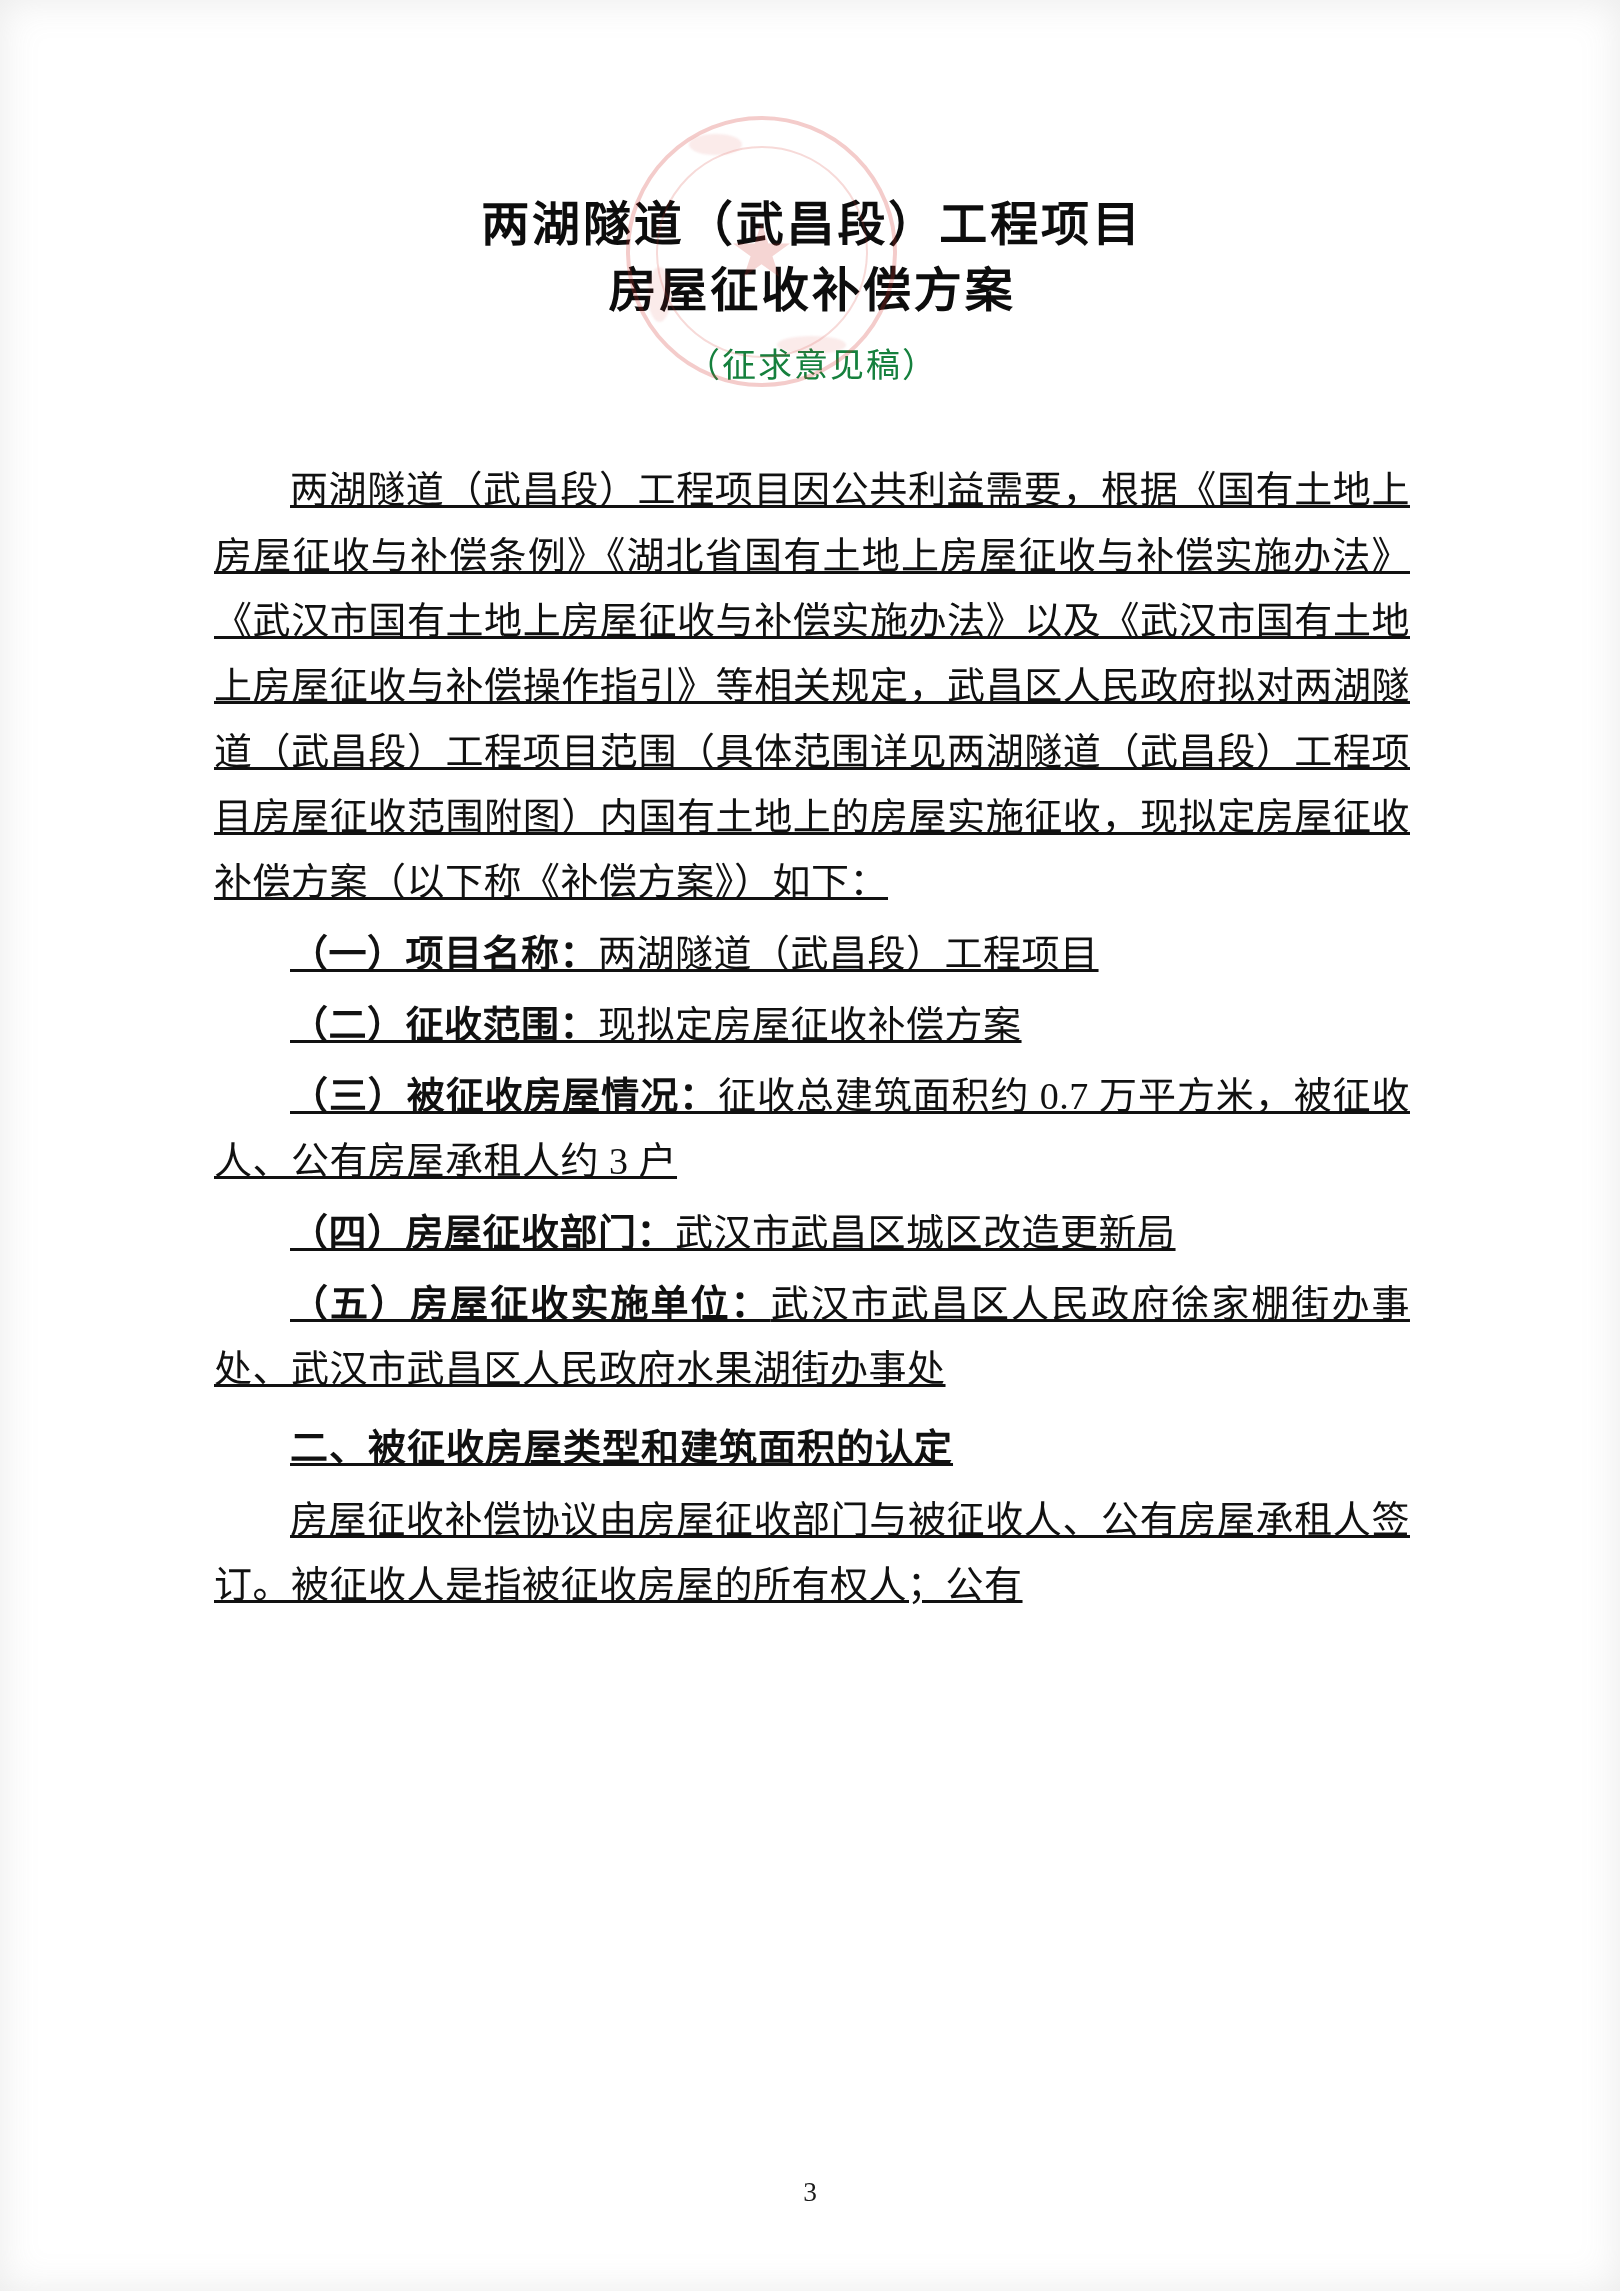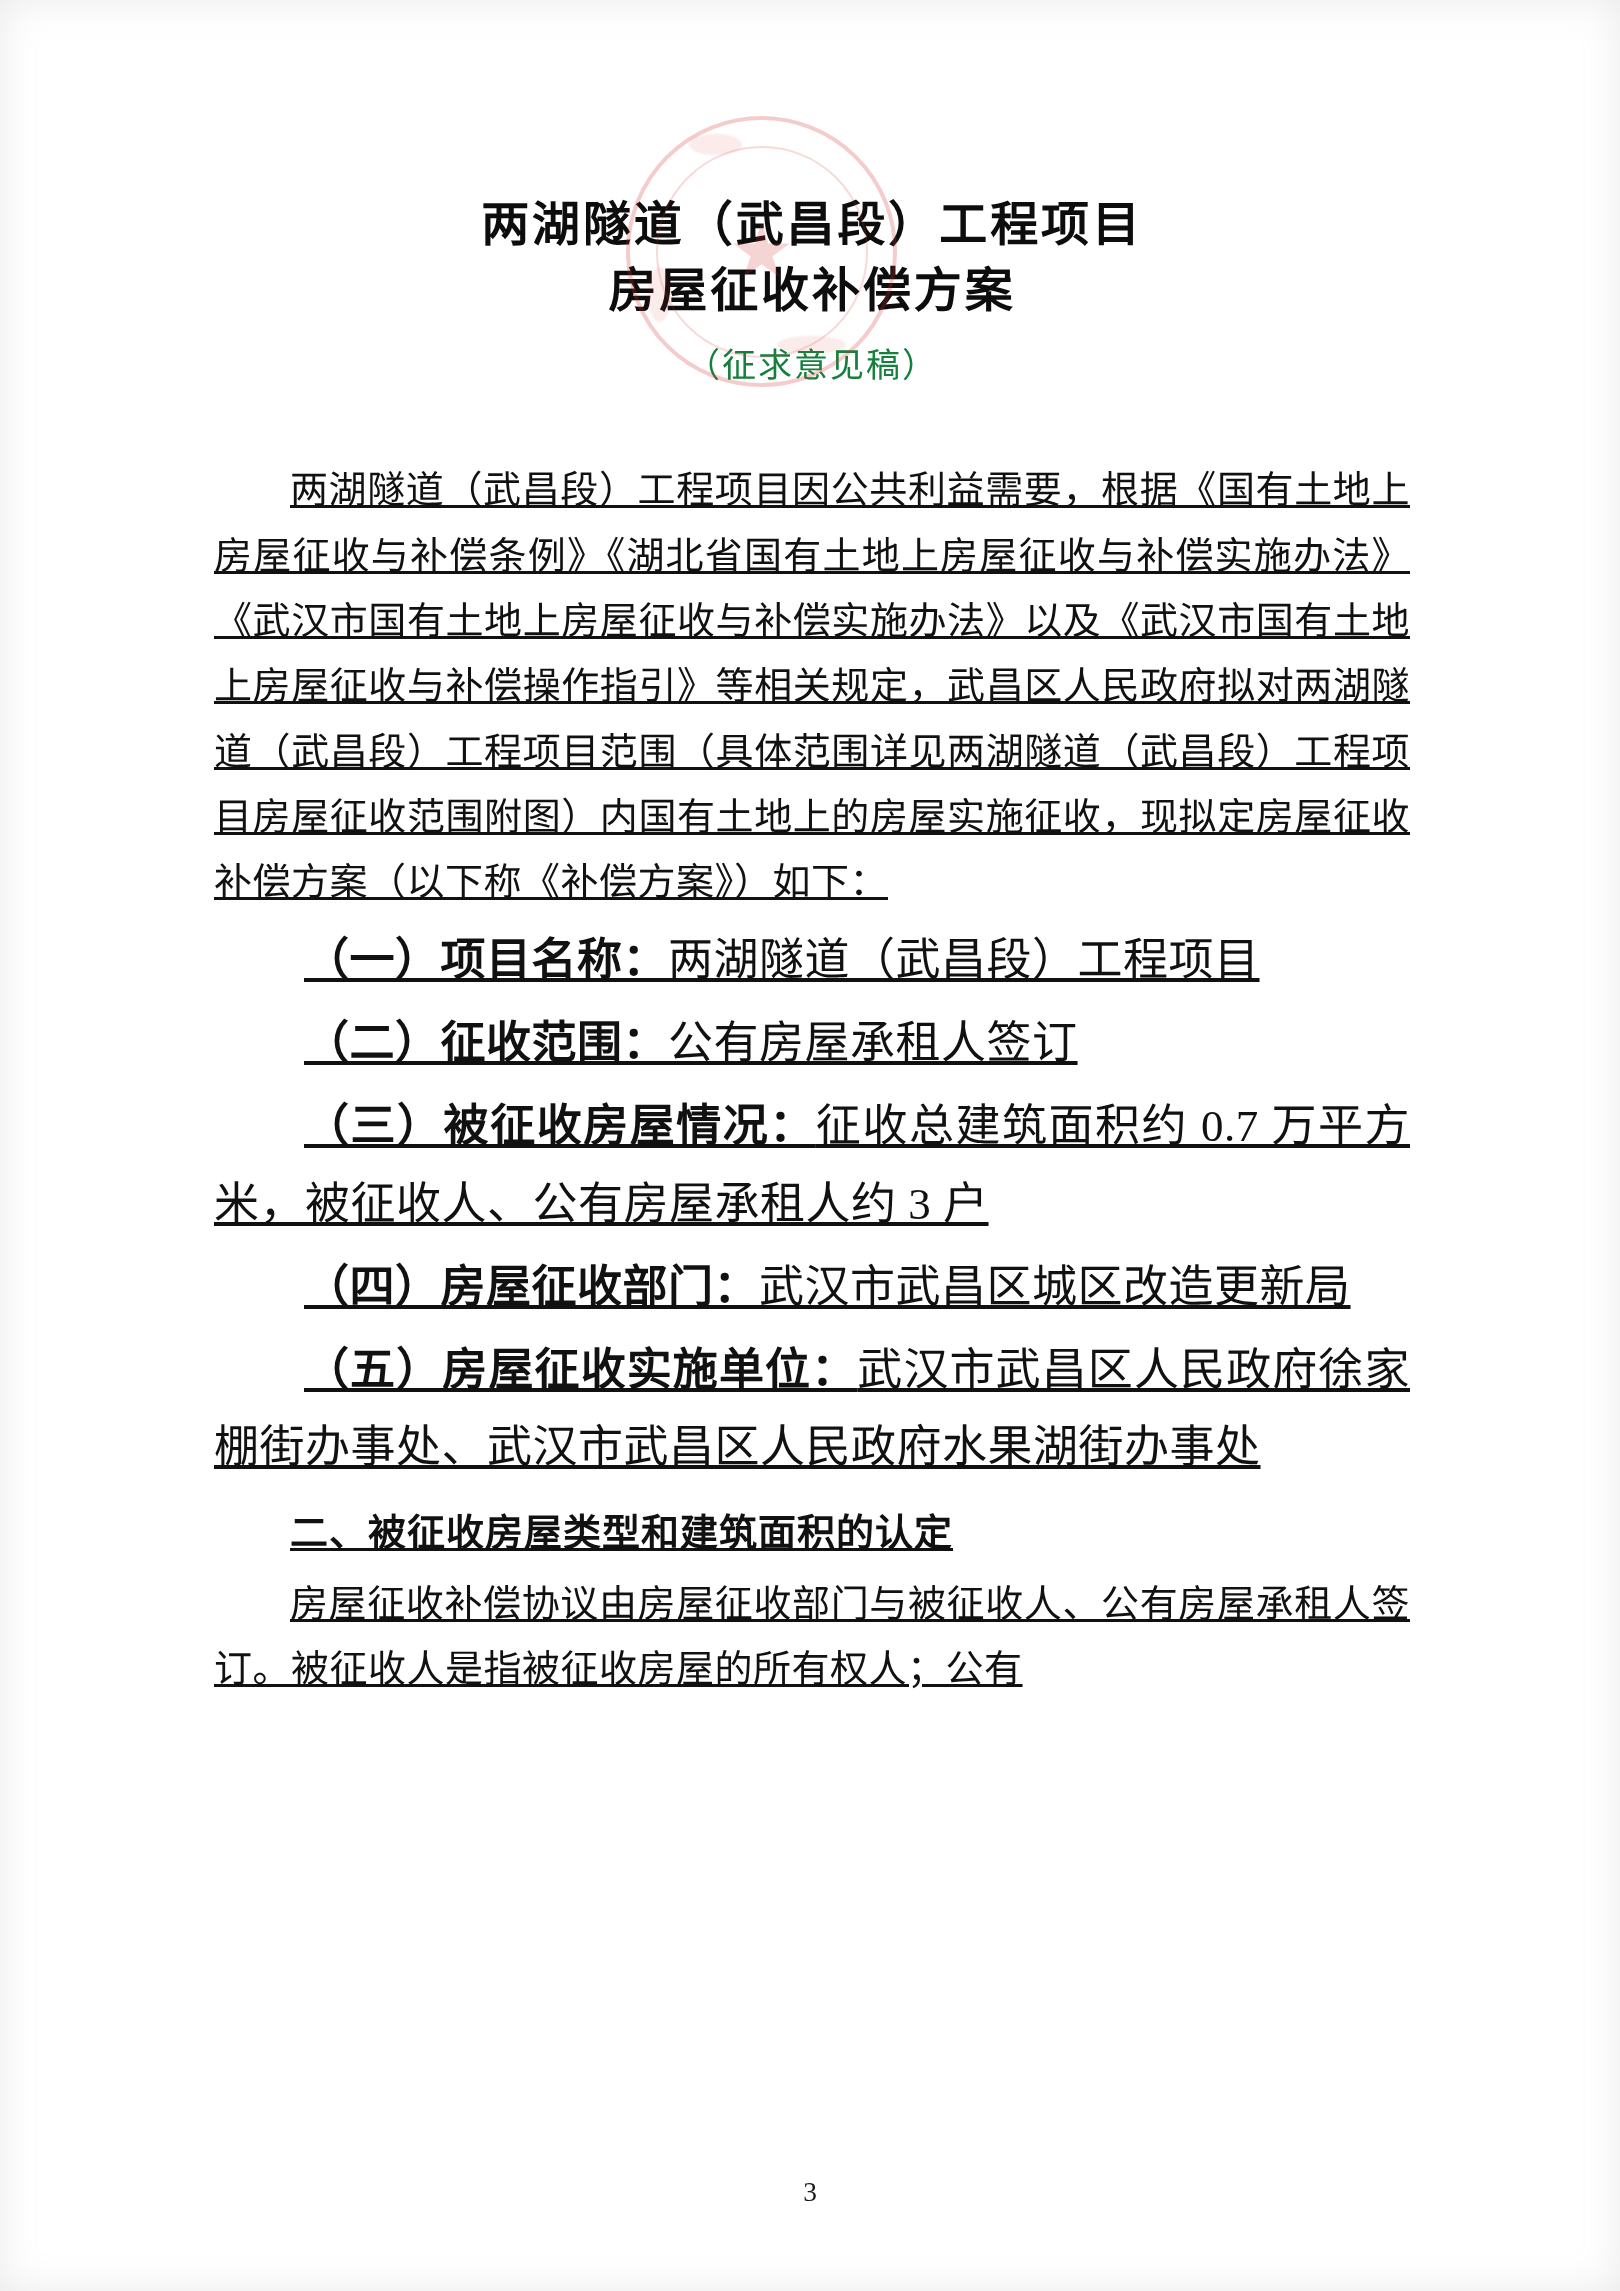--- a/index.html
+++ b/index.html
@@ -106,21 +106,21 @@
   .section-head {
     margin: 13.7px 0 5.9px 0;
     text-indent: 2em;
     font-weight: bold;
     font-size: 38px;
     letter-spacing: 1px;
   }
   .item {
     margin: 0 0 5.9px 0;
     text-indent: 2em;
-    font-size: 45px;
+    font-size: 38px;
     line-height: 1.72;
   }
   .item .lead {
     font-weight: bold;
   }
 
   .page-number {
     position: absolute;
     left: 0;
     right: 0;
@@ -149,21 +149,21 @@
       <div class="subtitle">（征求意见稿）</div>
     </div>
 
     <div class="body-text">
 
       <p class="para">两湖隧道（武昌段）工程项目因公共利益需要，根据《国有土地上房屋征收与补偿条例》《湖北省国有土地上房屋征收与补偿实施办法》《武汉市国有土地上房屋征收与补偿实施办法》以及《武汉市国有土地上房屋征收与补偿操作指引》等相关规定，武昌区人民政府拟对两湖隧道（武昌段）工程项目范围（具体范围详见两湖隧道（武昌段）工程项目房屋征收范围附图）内国有土地上的房屋实施征收，现拟定房屋征收补偿方案（以下称《补偿方案》）如下：</p>
 
 
       <p class="item"><span class="lead">（一）项目名称：</span><span>两湖隧道（武昌段）工程项目</span></p>
 
-      <p class="item"><span class="lead">（二）征收范围：</span><span>公有房屋承租人签订</span></p>
+      <p class="item"><span class="lead">（二）征收范围：</span><span>现拟定房屋征收补偿方案</span></p>
 
       <p class="item"><span class="lead">（三）被征收房屋情况：</span><span>征收总建筑面积约 0.7 万平方米，被征收人、公有房屋承租人约 3 户</span></p>
 
       <p class="item"><span class="lead">（四）房屋征收部门：</span><span>武汉市武昌区城区改造更新局</span></p>
 
       <p class="item"><span class="lead">（五）房屋征收实施单位：</span><span>武汉市武昌区人民政府徐家棚街办事处、武汉市武昌区人民政府水果湖街办事处</span></p>
 
       <div class="section-head">二、被征收房屋类型和建筑面积的认定</div>
 
       <p class="para">房屋征收补偿协议由房屋征收部门与被征收人、公有房屋承租人签订。被征收人是指被征收房屋的所有权人；公有</p>

